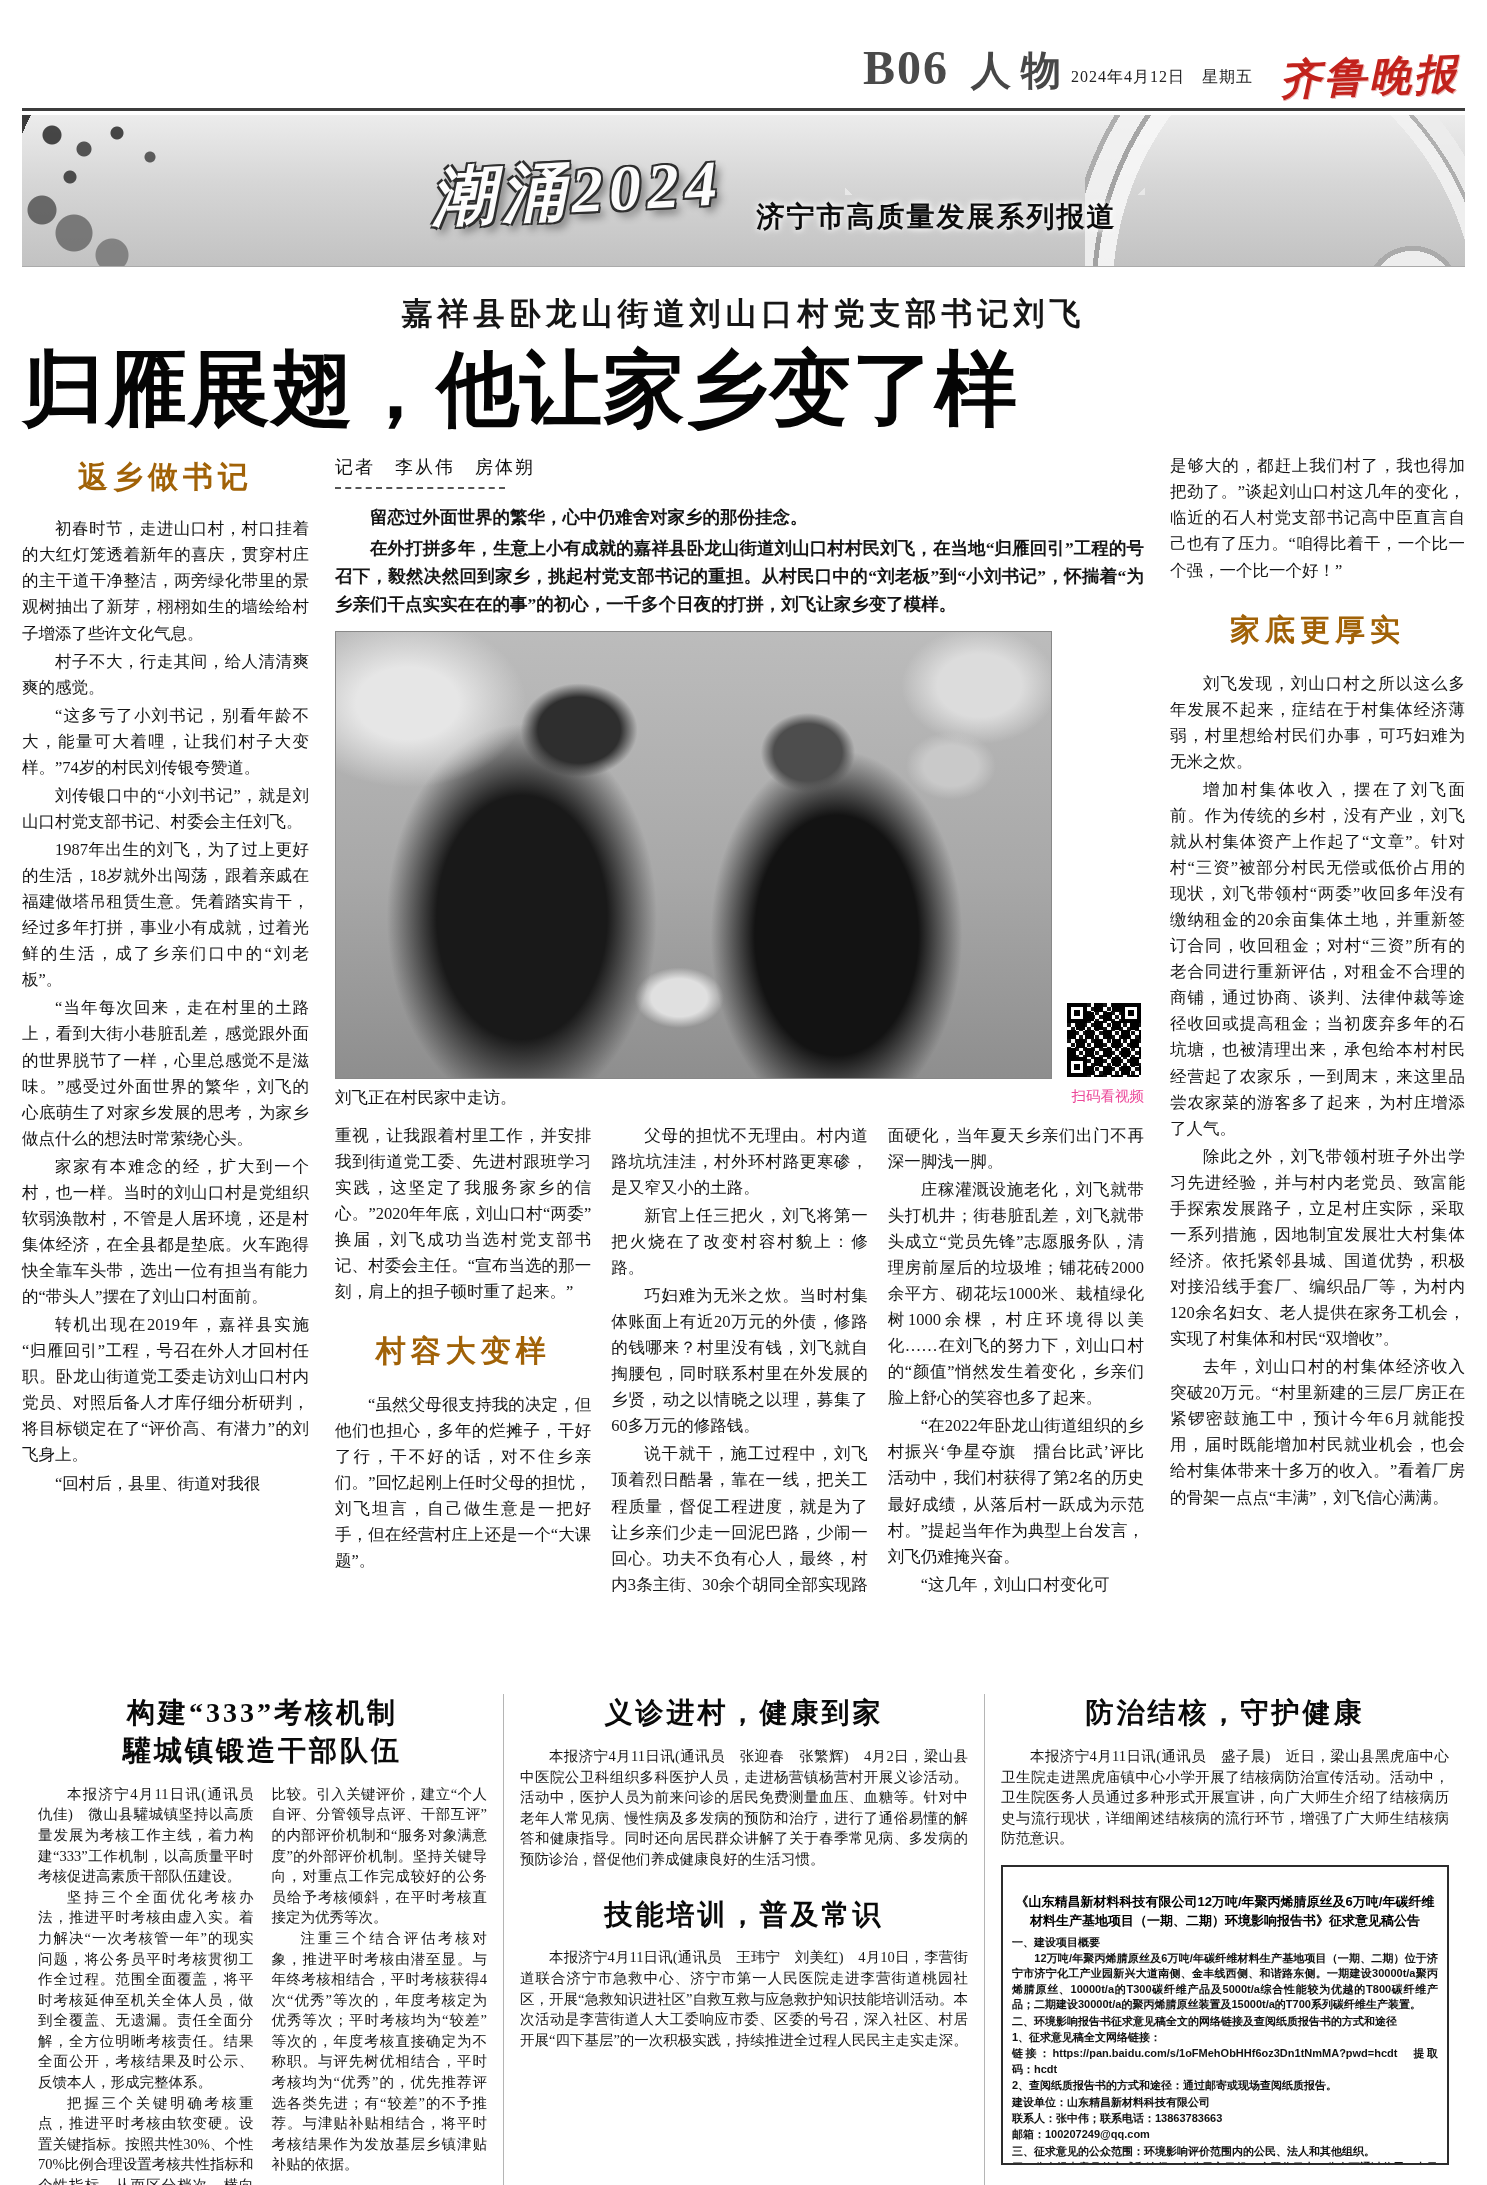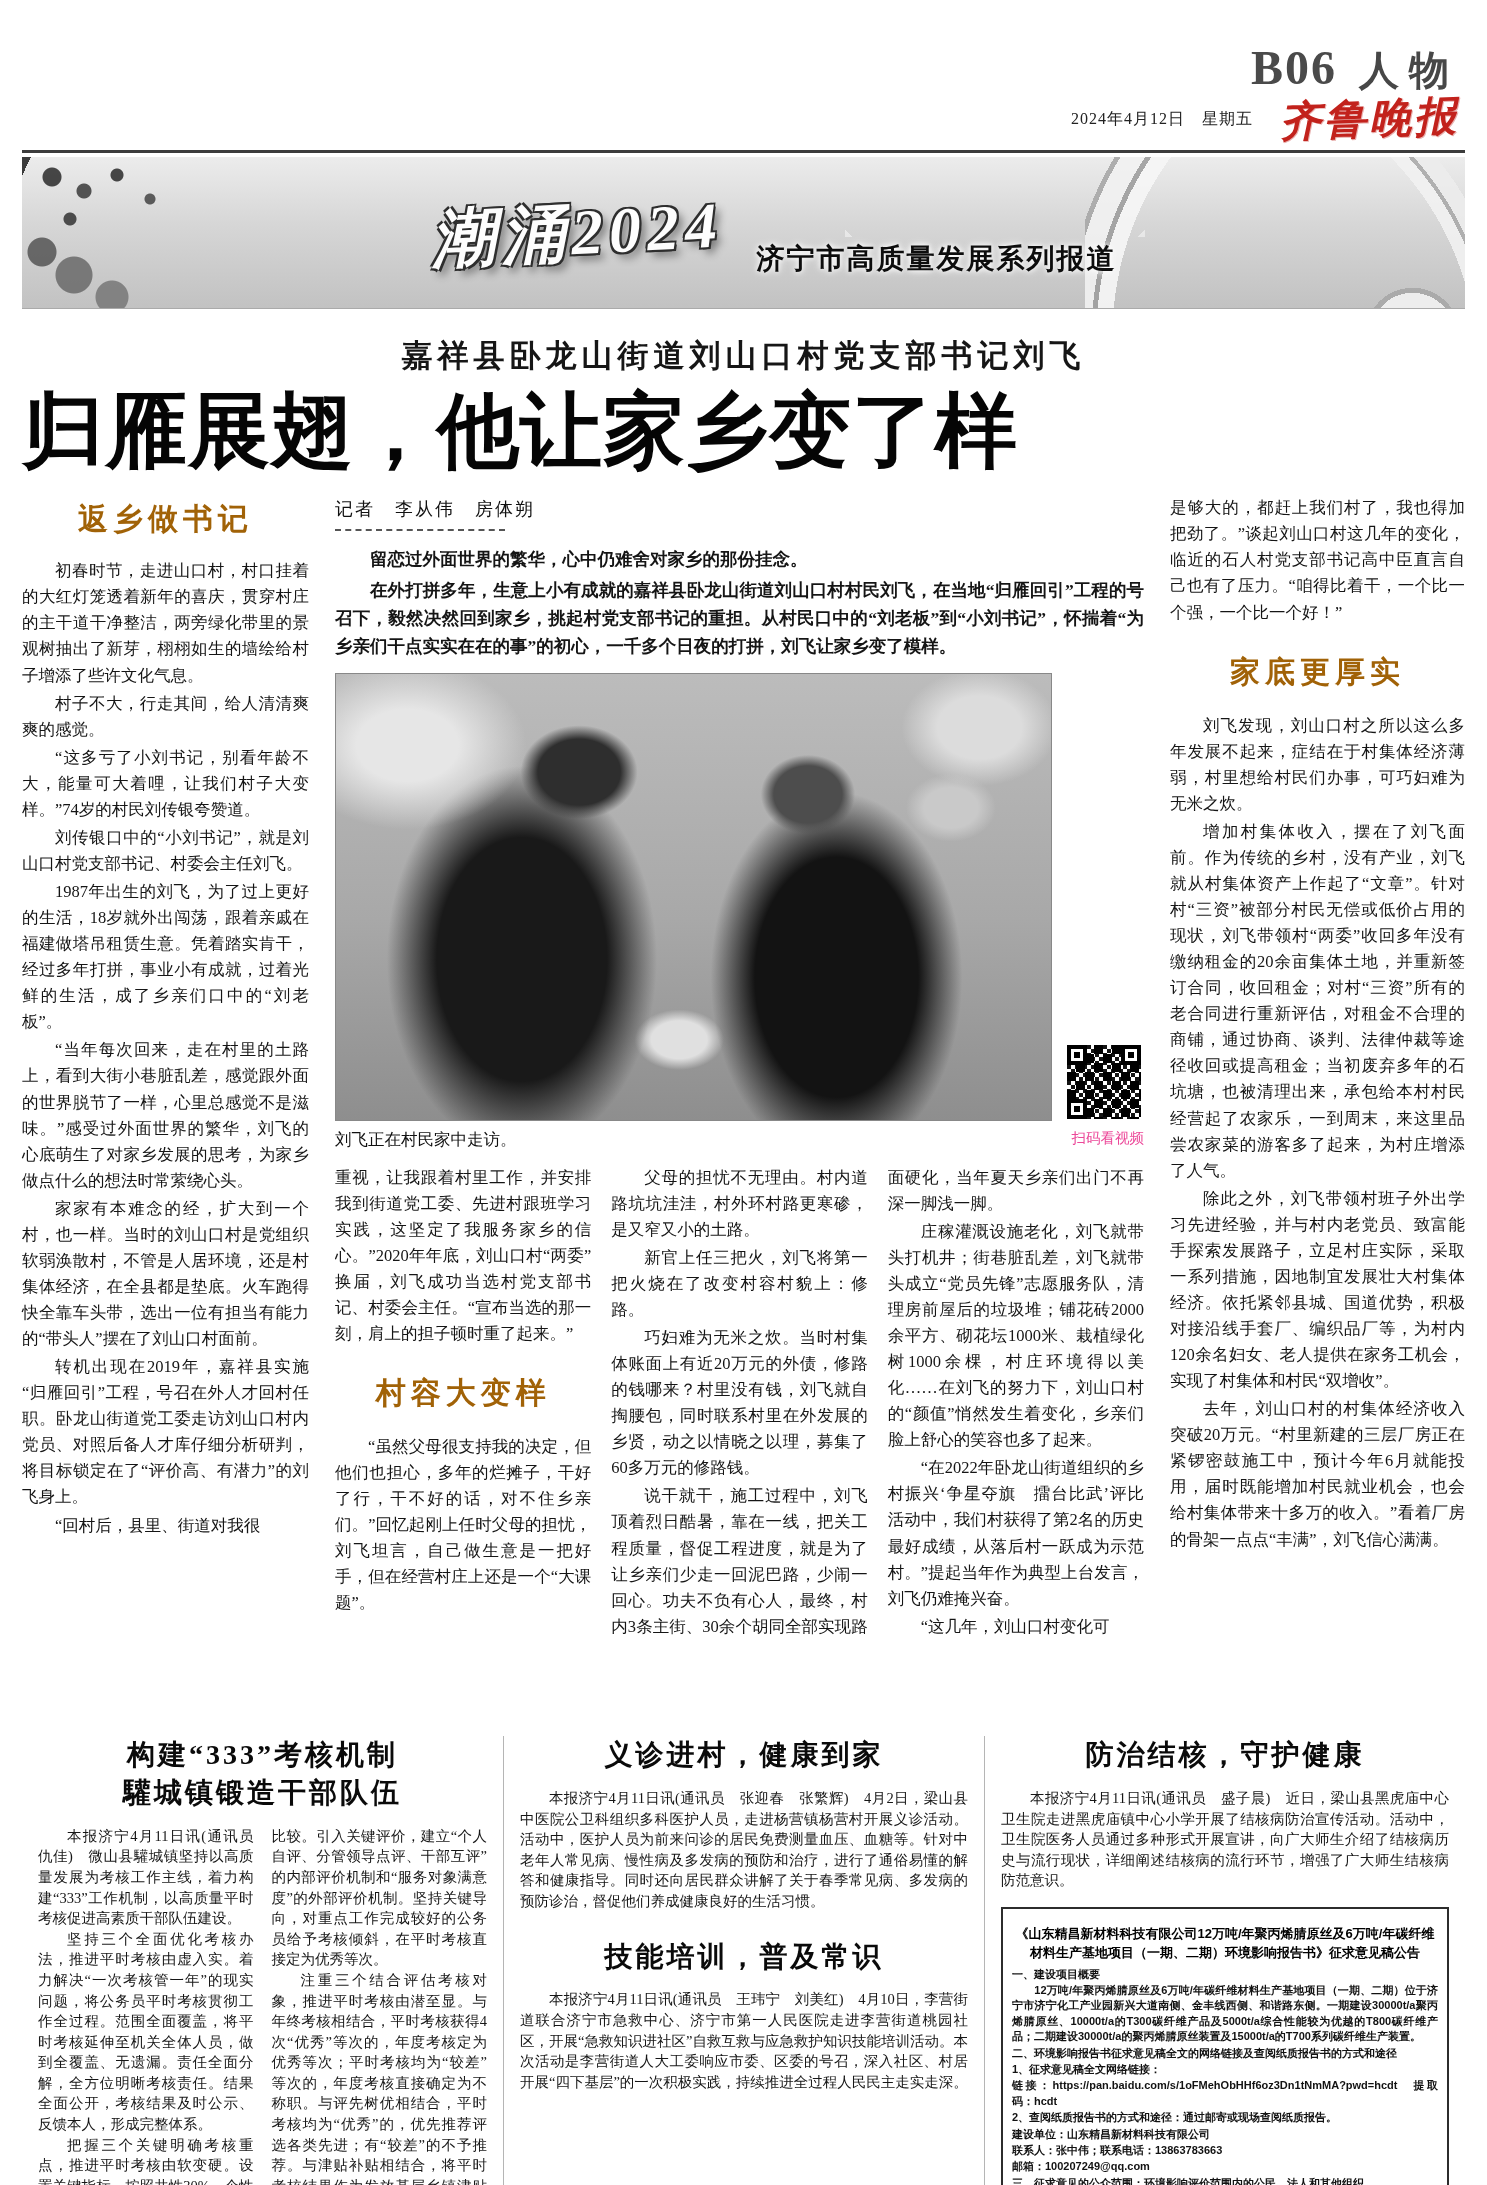--- a/index.html
+++ b/index.html
@@ -6,21 +6,21 @@
   html,body { background:#ffffff; }
   body{
     width:1487px; min-height:2185px; margin:0 auto;
     font-family:"Liberation Serif","DejaVu Serif",serif;
     color:#111; overflow-x:hidden;
   }
   .page { padding:14px 22px 10px; }
 
   
   .hdr{ display:flex; justify-content:flex-end; align-items:flex-end;
-        padding:26px 6px 10px; border-bottom:3px solid #3c3c3c;flex-direction:column; }
+        padding:26px 6px 10px; border-bottom:3px solid #3c3c3c; }
   .hdr-left{ display:flex; align-items:baseline; gap:22px; }
   .sec-code{ font-size:48px; font-weight:900; color:#4a4a4a; letter-spacing:2px; }
   .sec-name{ font-size:40px; font-weight:900; color:#474747; letter-spacing:10px; }
   .hdr-right{ display:flex; align-items:center; gap:26px; }
   .issue-date{ font-size:16px; color:#222; letter-spacing:1px; }
   .masthead{ font-size:42px; font-weight:900; font-style:italic; color:#c2221c;
              letter-spacing:3px; transform:rotate(-2deg); line-height:1;
              text-shadow:1px 1px 0 #e8b2b0; }
 
   
@@ -120,21 +120,21 @@
   .b-title{ text-align:center; font-size:28px; font-weight:900; letter-spacing:3px;
             line-height:1.35; color:#0a0a0a; }
   .b-title.two{ margin-bottom:14px; }
   .b-title.one{ margin-bottom:14px; }
   .b-para{ font-size:14.5px; line-height:1.42; text-align:justify; text-indent:2em;
            color:#161616; }
   .twocol{ column-count:2; column-gap:18px; height:418px; overflow:hidden; }
   .mid-gap{ margin-top:26px; }
 
   
-  .notice{ border:2px solid #2c2c2c; margin-top:16px; padding:16px 9px;
+  .notice{ border:2px solid #2c2c2c; margin-top:16px; padding:26px 9px;
            font-family:"Liberation Sans","DejaVu Sans",sans-serif; height:300px; overflow:hidden; }
   .notice-title{ font-size:13px; font-weight:900; text-align:center; line-height:1.45;
                  margin-bottom:4px; color:#000; }
   .notice .line{ font-size:11px; line-height:1.4; font-weight:600; text-align:justify;
                  text-indent:0; color:#121212; margin-bottom:1px; }
 </style>
 </head>
 <body>
 
 <div class="page">

